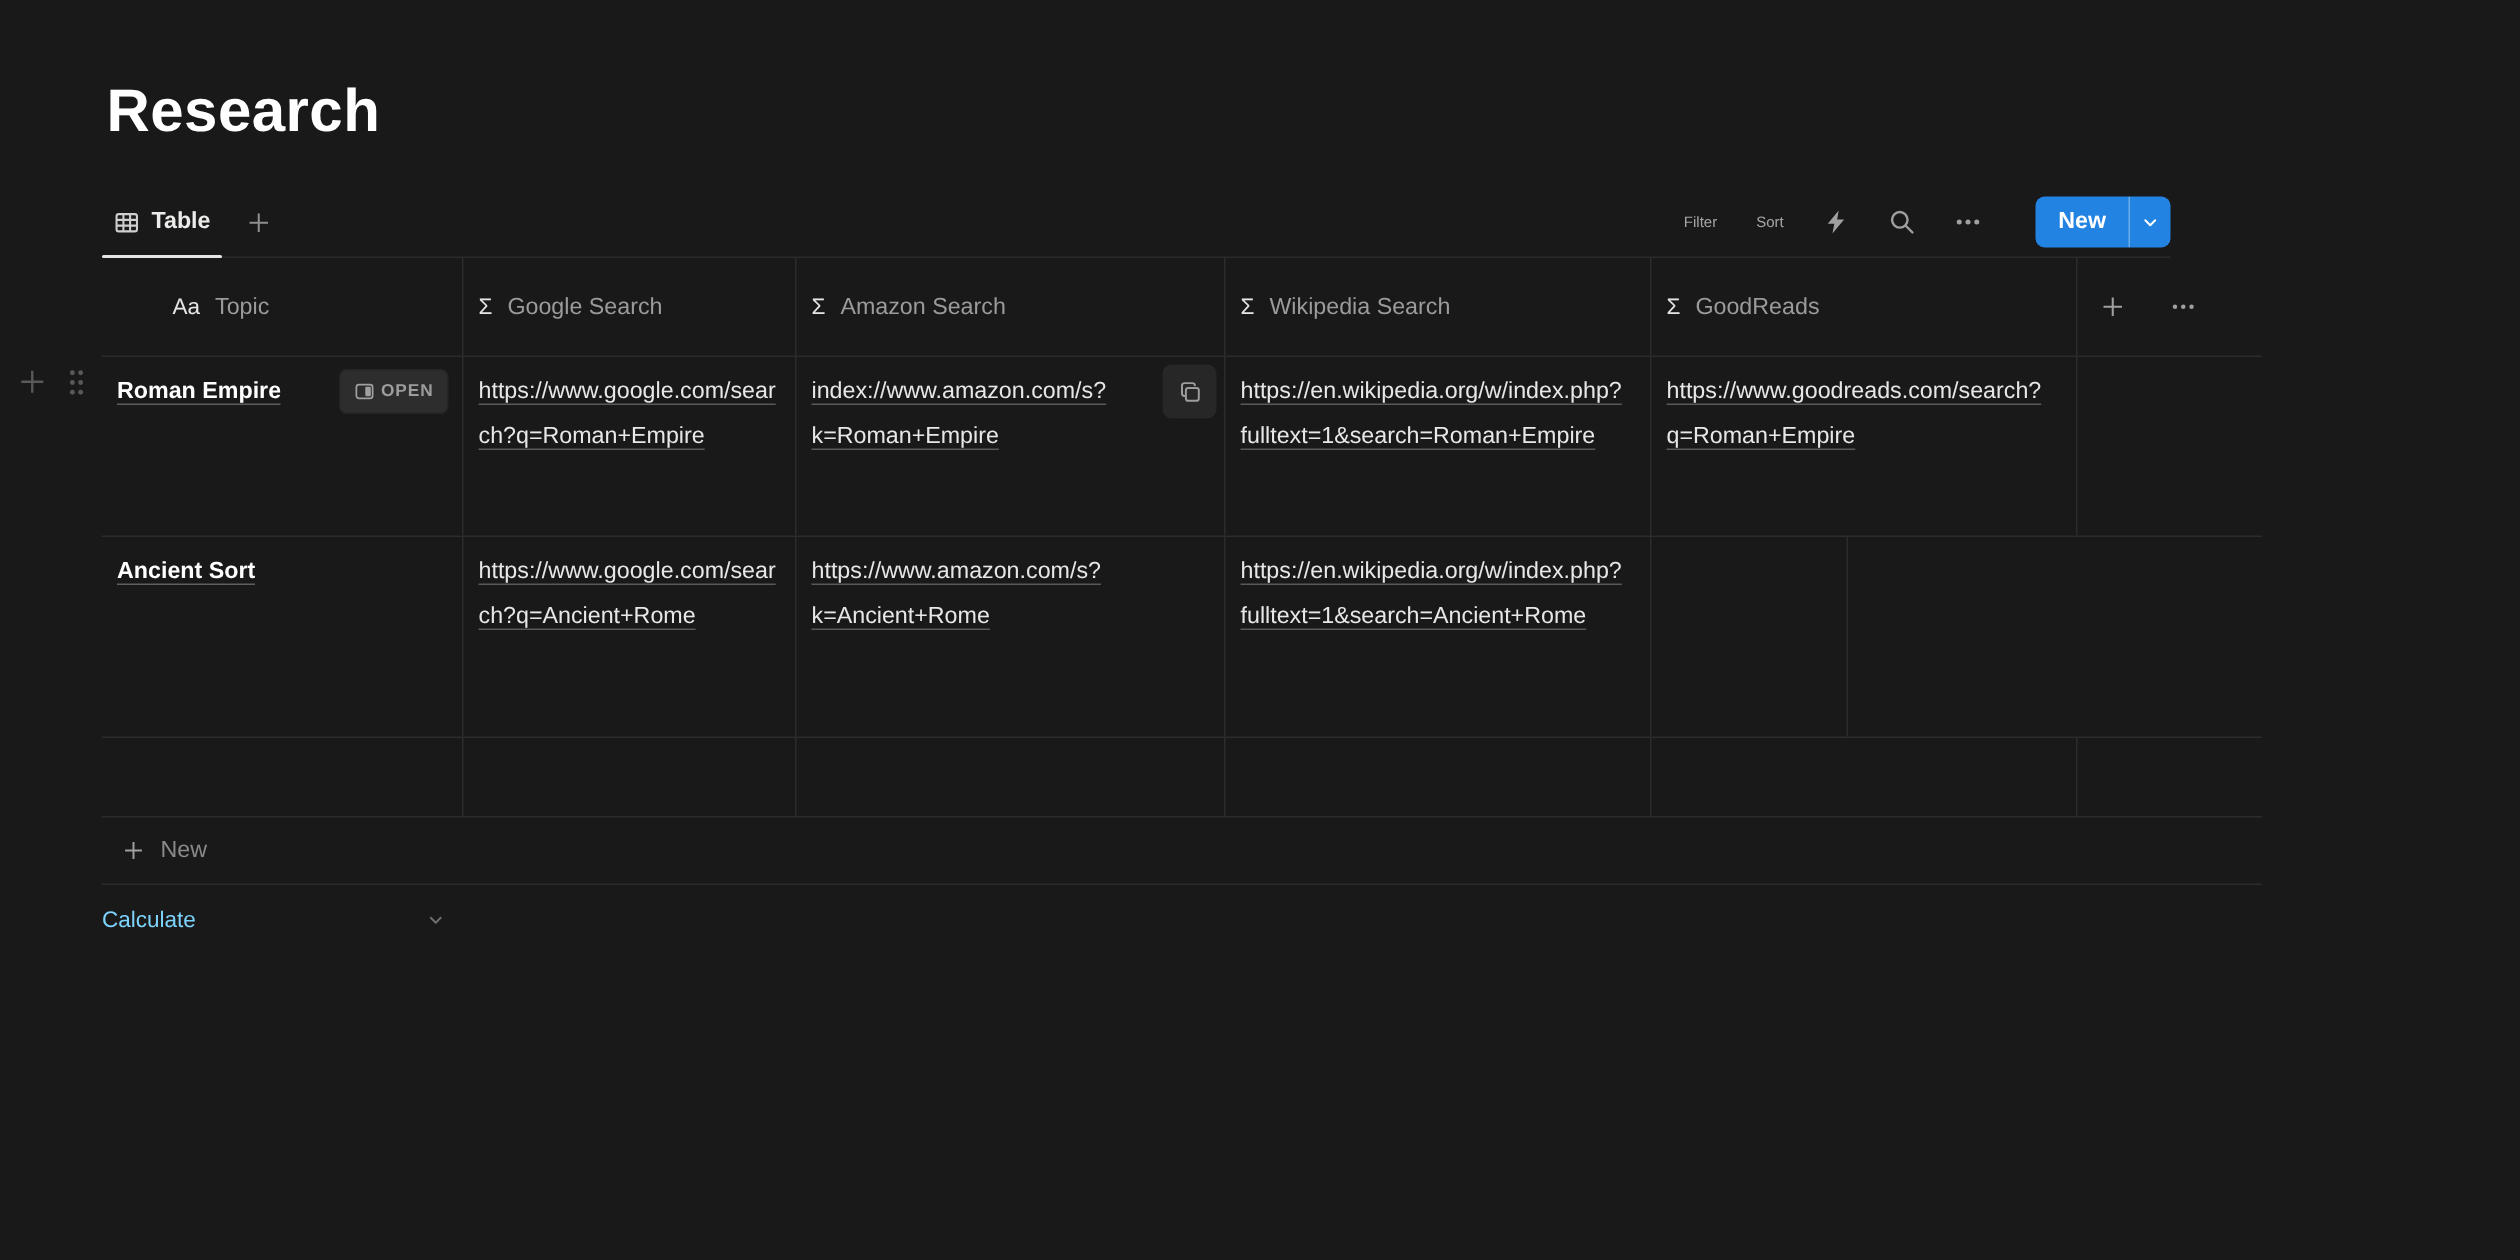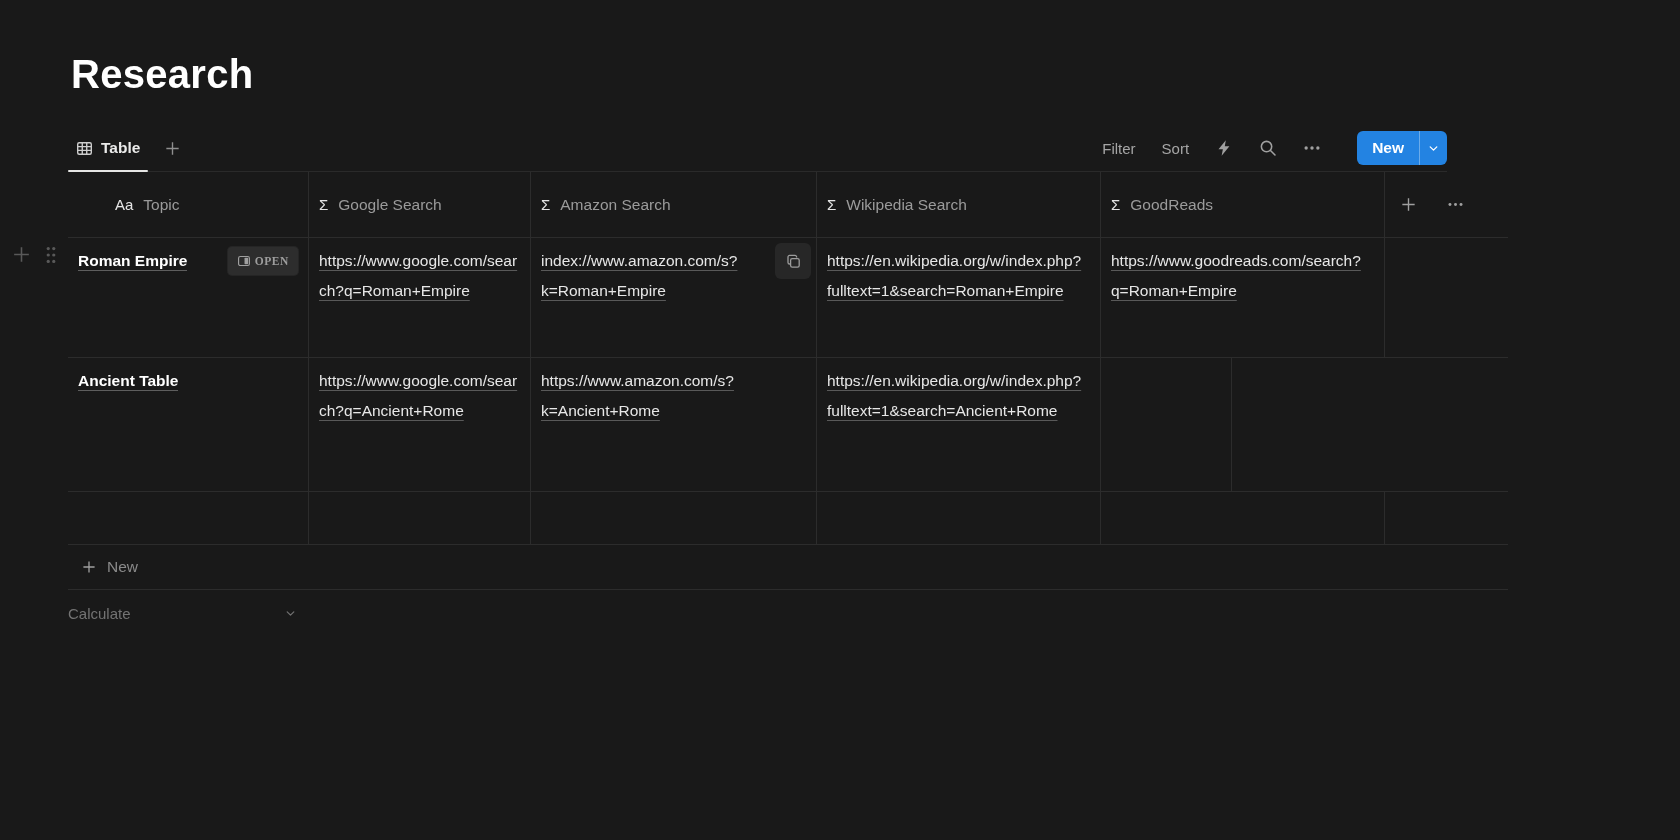--- a/index.html
+++ b/index.html
@@ -22,21 +22,21 @@
   .views { display: flex; align-items: center; gap: 16px; height: 100%; }
   .view-tab { position: relative; display: flex; align-items: center; gap: 8px; height: 100%; padding: 0 8px; cursor: pointer; }
   .view-tab.active::after { content: ""; position: absolute; left: 0; right: 0; bottom: -1px; height: 2.5px; background: #e6e6e4; border-radius: 1px; }
   .view-tab .tab-label { font-size: 15.5px; font-weight: 700; color: #ebebea; }
   .icon { color: #a0a0a0; display: inline-flex; }
   .icon svg { display: block; }
   .tab-grid-icon { color: #cfcfcf; }
   .add-view { color: #8f8f8f; display: inline-flex; cursor: pointer; }
 
   .controls { display: flex; align-items: center; gap: 26px; }
-  .ctl-label { font-size: 15px; color: #a6a6a6; cursor: pointer; }
+  .ctl-label { font-size: 10px; color: #a6a6a6; cursor: pointer; }
   .ctl-icon { color: #a0a0a0; cursor: pointer; display: inline-flex; }
 
   .new-btn { display: flex; align-items: stretch; height: 34px; border-radius: 6px; overflow: hidden; background: #2383e2; margin-left: 10px; cursor: pointer; }
   .new-btn-main { display: flex; align-items: center; padding: 0 15px; color: #ffffff; font-weight: 700; font-size: 15.5px; }
   .new-btn-chev { display: flex; align-items: center; justify-content: center; width: 28px; border-left: 1px solid rgba(255,255,255,0.33); color: #ffffff; }
 
   
   .dbtable { position: absolute; left: 68px; top: 172px; width: 1448px; }
   .thead { display: flex; height: 66px; border-bottom: 1px solid #2c2c2c; }
   .th { display: flex; align-items: center; gap: 10px; padding: 0 10px; font-size: 15.5px; color: #9b9b9b; cursor: pointer; }
@@ -65,34 +65,34 @@
   .topic-cell { display: flex; align-items: flex-start; gap: 8px; }
   .topic-text {
     font-weight: 700; color: #ffffff; white-space: nowrap; overflow: hidden; flex: 0 1 auto;
     text-decoration: underline; text-decoration-thickness: 1px;
     text-decoration-color: rgba(255,255,255,0.30); text-underline-offset: 4px; cursor: pointer;
   }
   .open-btn {
     flex: none; margin-left: auto; display: flex; align-items: center; gap: 4px;
     height: 28px; padding: 0 9px; margin-top: 1px;
     background: #2d2d2d; border-radius: 4px; box-shadow: 0 0 0 1px rgba(255,255,255,0.055);
-    color: #9d9d9d; font-size: 11.5px; font-weight: 700; letter-spacing: 0.6px; cursor: pointer; font-family: Liberation Serif, serif;
+    color: #9d9d9d; font-size: 11.5px; font-weight: 700; letter-spacing: 0.6px; cursor: pointer;
   }
   .cell-rel { position: relative; }
   .copy-btn {
     position: absolute; top: 5px; right: 5px; width: 36px; height: 36px;
     background: #272727; border-radius: 6px; display: flex; align-items: center; justify-content: center;
     color: #9d9d9d; cursor: pointer;
   }
 
   .new-row {
     display: flex; align-items: center; gap: 10px; height: 45px; padding-left: 13px;
     color: #8a8a8a; font-size: 15.5px; border-bottom: 1px solid #2c2c2c; cursor: pointer;
   }
-  .calc-row { display: flex; justify-content: space-between; align-items: center; gap: 6px; width: 240px; padding: 15px 12px 0 0; color: #737373; font-size: 15px; cursor: pointer; }
+  .calc-row { display: flex; justify-content: space-between; align-items: center; gap: 6px; width: 240px; padding: 15px 12px 0 0; color: #7dd3fc; font-size: 15px; cursor: pointer; }
 
   
   .gutter { position: absolute; left: 11px; top: 244px; display: flex; align-items: center; gap: 13px; color: #595959; }
   .gutter .g-btn { display: inline-flex; cursor: pointer; color: #595959; }
 </style>
 </head>
 <body>
 
 <div class="app">
 
@@ -228,21 +228,21 @@
             </svg>
         </span>
       </div>
       <div class="td c3 bl"><span class="url">https://en.wikipedia.org/w/index.php?fulltext=1&amp;search=Roman+Empire</span></div>
       <div class="td c4 bl"><span class="url">https://www.goodreads.com/search?q=Roman+Empire</span></div>
       <div class="td c5 bl br"></div>
     </div>
 
     <div class="trow row-2">
       <div class="td c0 topic-cell">
-        <span class="topic-text">Ancient Table</span>
+        <span class="topic-text">Ancient Sort</span>
       </div>
       <div class="td c1 bl"><span class="url">https://www.google.com/search?q=Ancient+Rome</span></div>
       <div class="td c2 bl"><span class="url">https://www.amazon.com/s?k=Ancient+Rome</span></div>
       <div class="td c3 bl"><span class="url">https://en.wikipedia.org/w/index.php?fulltext=1&amp;search=Ancient+Rome</span></div>
       <div class="td c5 bl br"></div>
     </div>
 
     <div class="trow row-empty">
       <div class="td c0"></div>
       <div class="td c1 bl"></div>

